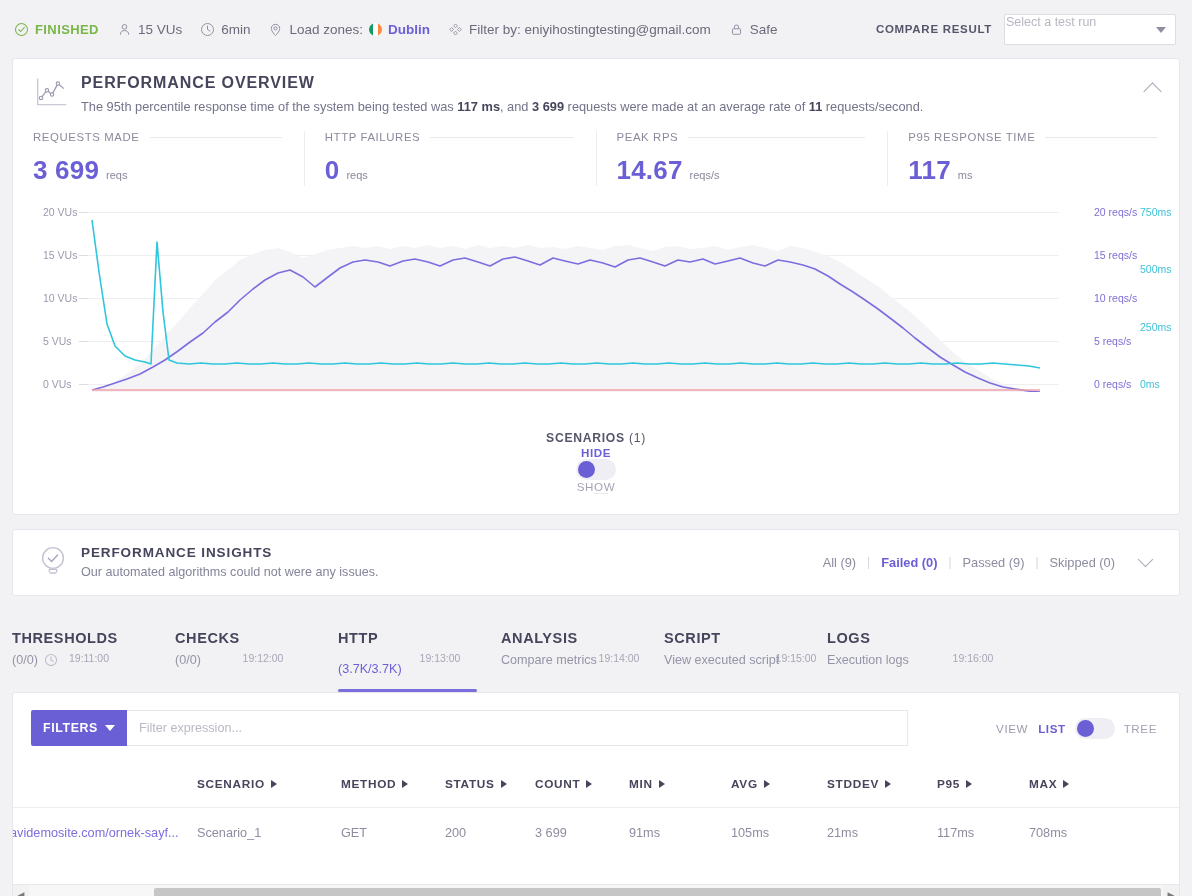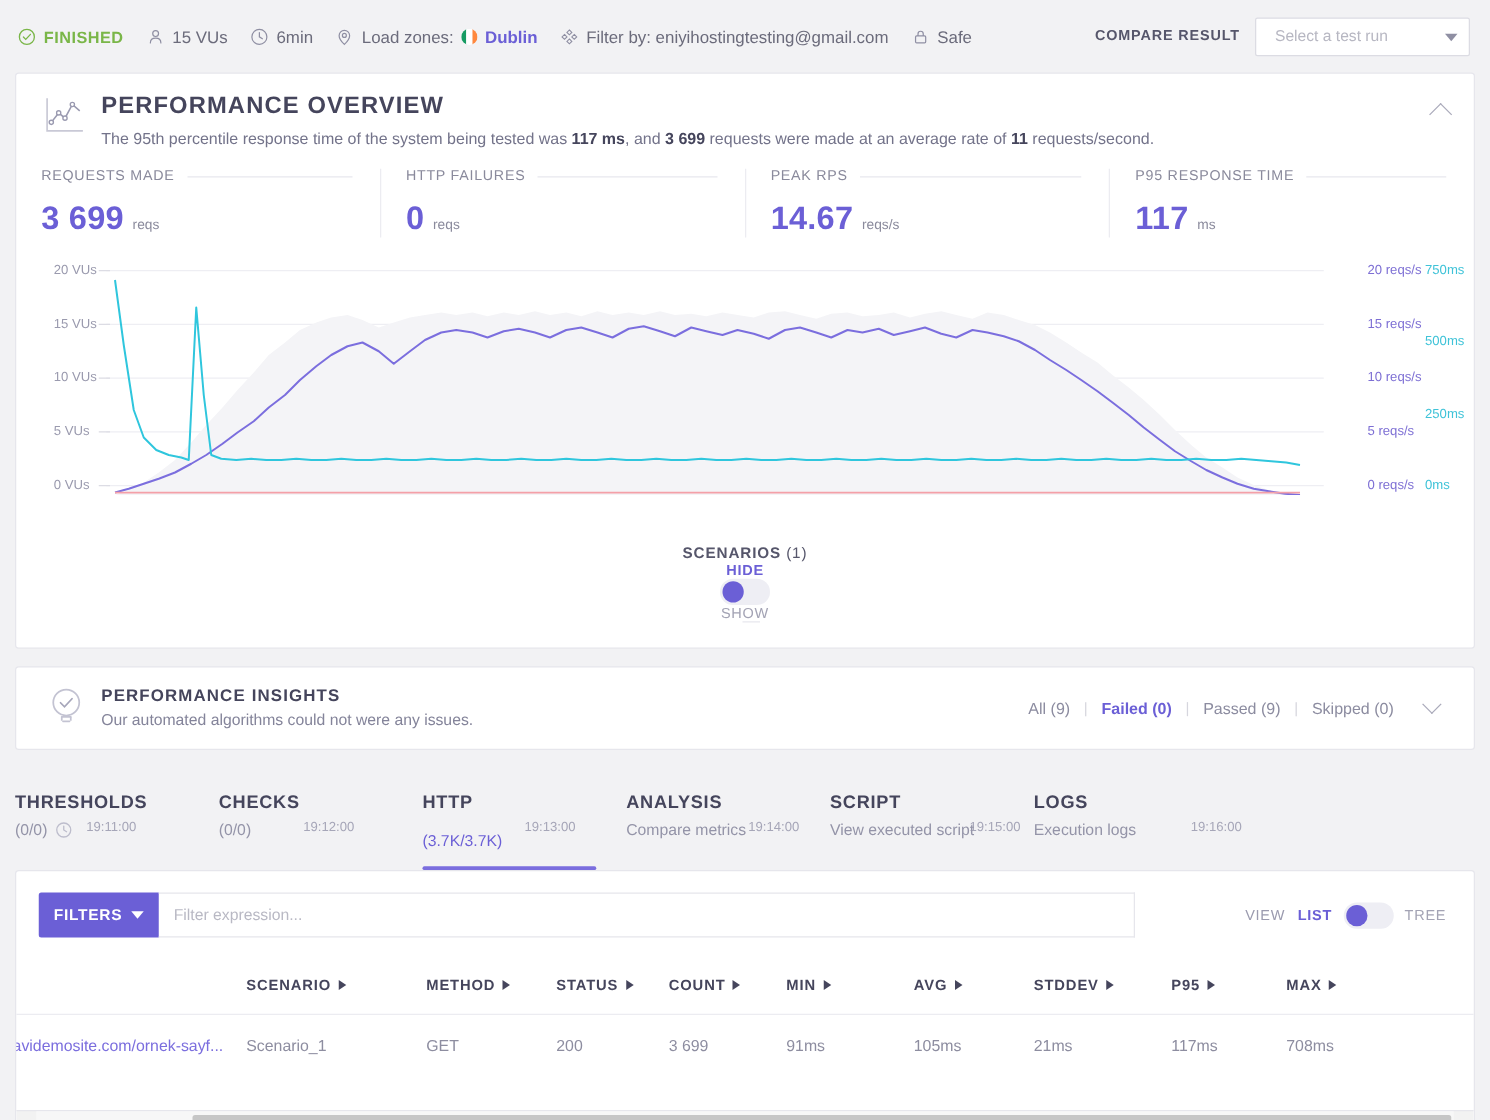--- a/index.html
+++ b/index.html
@@ -23,35 +23,35 @@
   .tb-ico { width: 15px; height: 15px; flex: none; display:block; }
   .flag { width: 13px; height: 13px; border-radius: 50%; overflow: hidden;
           display: inline-flex; flex:none; }
   .flag i { display: block; width: 33.4%; height: 100%; }
   .f-g { background: #169b62; } .f-w { background: #ffffff; } .f-o { background: #ff883e; }
   .dublin { color: #6b5fd6; font-weight: 600; }
   .spacer { flex: 1 1 auto; }
   .cmp-label { font-size: 11.5px; letter-spacing: .7px; color: #56566b; font-weight: 700; margin-right: 12px; }
   .select {
     width: 172px; height: 31px; border: 1px solid #dcdce3; background: #fff;
-    border-radius: 2px; display: flex; align-items: center; padding: 0 15px;
+    border-radius: 2px; display: flex; align-items: flex-start; padding: 0 1px;
     font-size: 12.5px; color: #b7b7c2; position: relative;
   }
   .select .caret {
     position: absolute; right: 9px; top: 50%; margin-top: -2px;
     width: 0; height: 0; border-left: 5px solid transparent; border-right: 5px solid transparent;
     border-top: 6px solid #8f8fa3;
   }
 
   
   .card { background: #fff; border: 1px solid #e6e6ec; border-radius: 3px; margin: 0 12px 14px 12px; }
 
   .po-head { display: flex; align-items: flex-start; padding: 15px 18px 14px 18px; position: relative;}
   .po-ico { width: 34px; height: 32px; margin: 2px 12px 0 4px; flex: none; }
-  .po-title { font-size: 19px; font-weight: 700; letter-spacing: .9px; color: #45455c; }
+  .po-title { font-size: 16px; font-weight: 700; letter-spacing: .9px; color: #45455c; }
   .po-sub { font-size: 12.8px; color: #73738a; margin-top: 6px; line-height: 1.35; }
   .po-sub b { color: #45455c; font-weight: 700; }
   .chev {
     position: absolute; right: 20px; top: 26px; width: 13px; height: 13px;
     border-left: 1.6px solid #a9a9ba; border-top: 1.6px solid #a9a9ba;
     transform: rotate(45deg);
   }
 
   
   .metrics { display: flex; padding: 2px 0 16px 0; }

